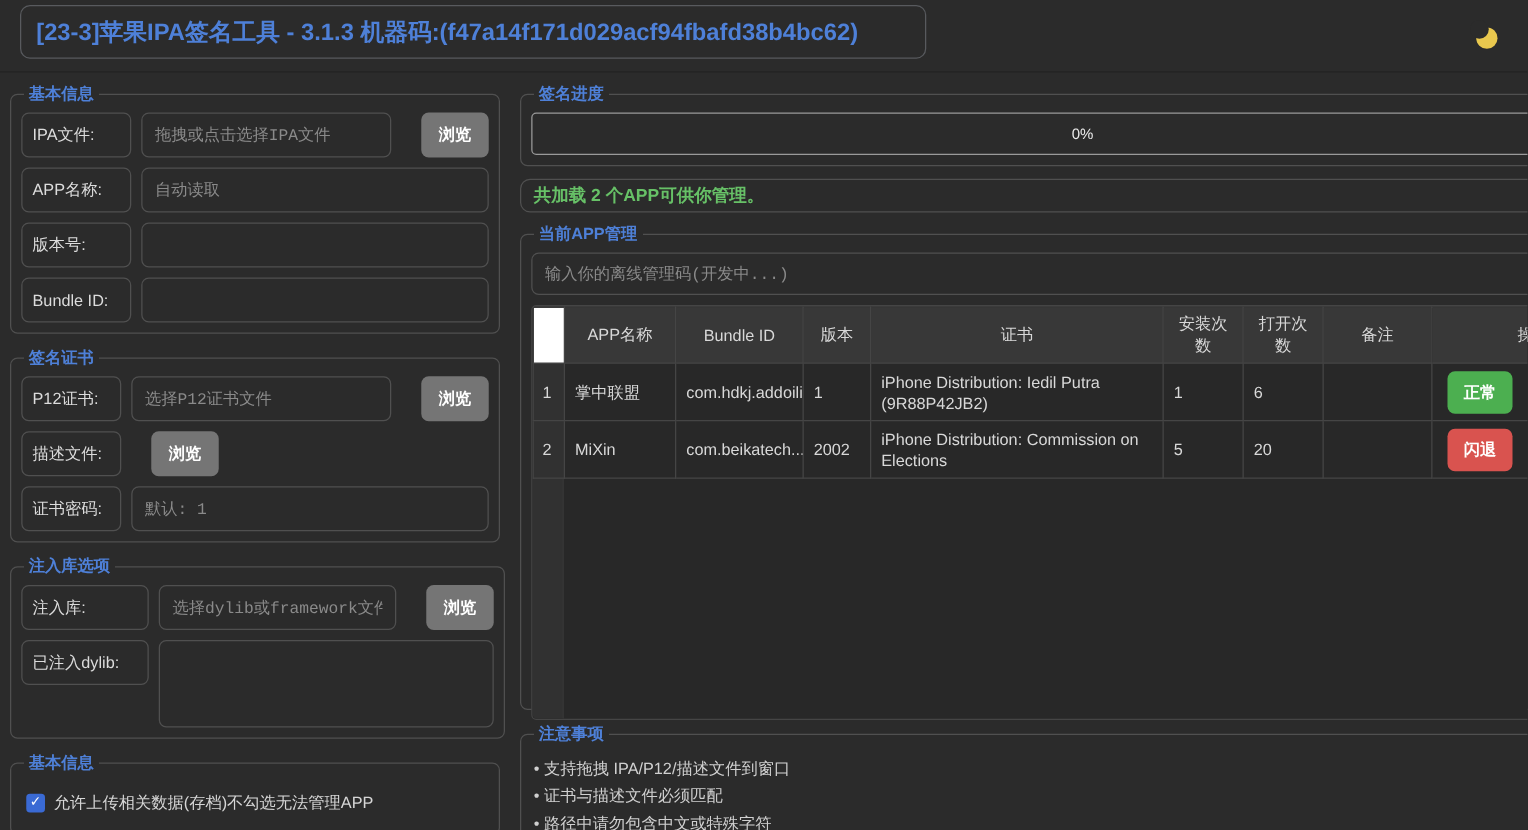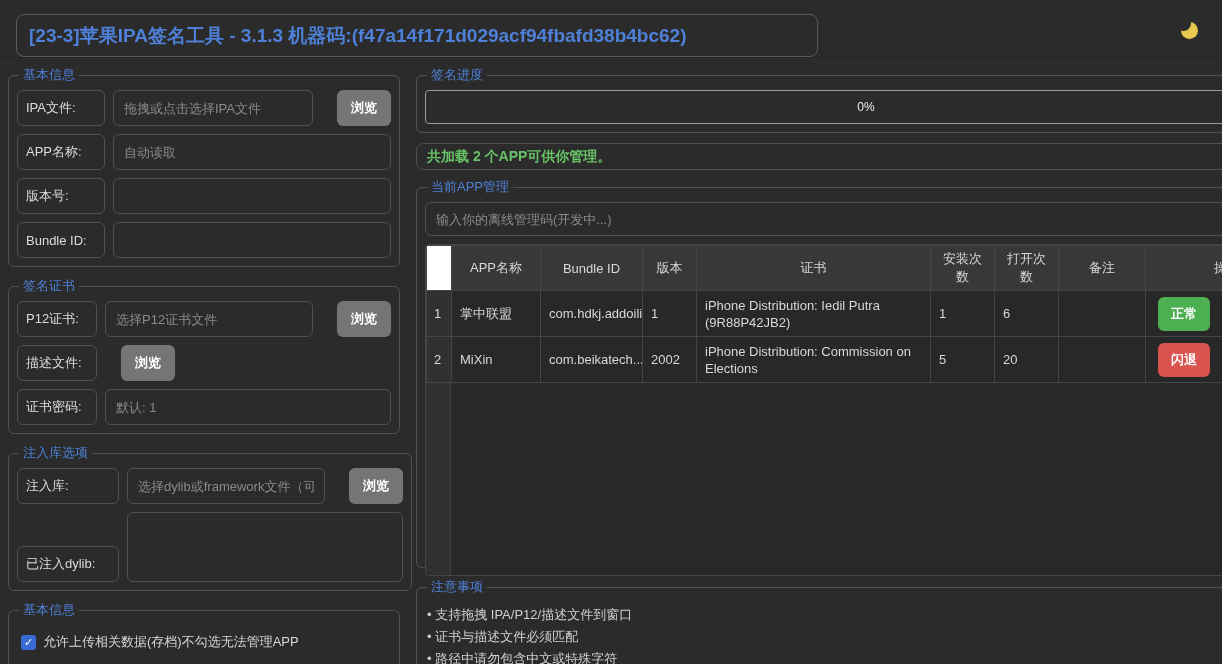--- a/index.html
+++ b/index.html
@@ -6,47 +6,47 @@
   html,body { width:1222px; height:664px; overflow:hidden; }
   body {
     background:#2b2b2b;
     font-family:"Liberation Sans", sans-serif;
     position:relative;
     color:#ddd;
   }
   
   .titlebar { height:58px; position:relative; border-bottom:1px solid #232323; }
   .title-box {
-    position:absolute; left:16px; top:14px; width:802px; height:43px;
+    position:absolute; left:16px; top:4px; width:725px; height:43px;
     border:1px solid #585a5e; border-radius:8px;
     display:flex; align-items:center; padding:0 12px;
   }
   .title-text { color:#4e80d8; font-size:19px; font-weight:bold; white-space:nowrap; }
   .moon { position:absolute; right:24px; top:22px; width:17px; height:17px;
           border-radius:50%; background:#e9c84e; cursor:pointer; }
   .moon::after { content:""; position:absolute; left:-5px; top:-6px; width:15px; height:15px;
           border-radius:50%; background:#2b2b2b; }
   
   .main { display:flex; padding:8px 0 0 8px; align-items:flex-start; }
   .left-panel { width:392px; flex:none; }
   .right-panel { width:900px; flex:none; margin-left:16px; }
   fieldset { border:1px solid #505050; border-radius:6px; margin:0 0 10px 0; padding:6px 8px 8px; }
-  legend { color:#4e80d8; font-size:13px; font-weight:normal; padding:0 4px; margin-left:2px; }
-  
-  .frow { display:flex; align-items:flex-end; margin-bottom:8px; }
+  legend { color:#4e80d8; font-size:13px; font-weight:bold; padding:0 4px; margin-left:2px; }
+  
+  .frow { display:flex; align-items:flex-start; margin-bottom:8px; }
   .frow:last-child { margin-bottom:0; }
   .flabel {
     border:1px solid #505050; border-radius:6px; color:#dcdcdc; font-size:13px;
     display:flex; align-items:center; padding:0 8px; flex:none; min-height:36px;
   }
   .w88 { width:88px; } .w80 { width:80px; } .w100 { width:102px; }
   .finput {
     flex:1; min-width:0; height:36px; background:transparent; outline:none;
     border:1px solid #505050; border-radius:6px; color:#ddd; font-size:13px;
-    padding:16px 10px; margin-left:8px; font-family:Liberation Sans, sans-serif;
+    padding:16px 10px; margin-left:8px; font-family:Liberation Mono, monospace;
   }
   .finput::placeholder { color:#8a8a8a; }
   textarea.finput { height:70px; resize:none; padding-top:8px; }
   .browse-btn {
     flex:none; width:54px; height:36px; margin-left:24px; cursor:pointer;
     background:#757575; border:none; border-radius:6px; color:#fff;
     font-size:13px; font-weight:bold; font-family:inherit;
   }
   
   .chk-row { display:flex; align-items:center; margin:8px 0 13px 4px;

